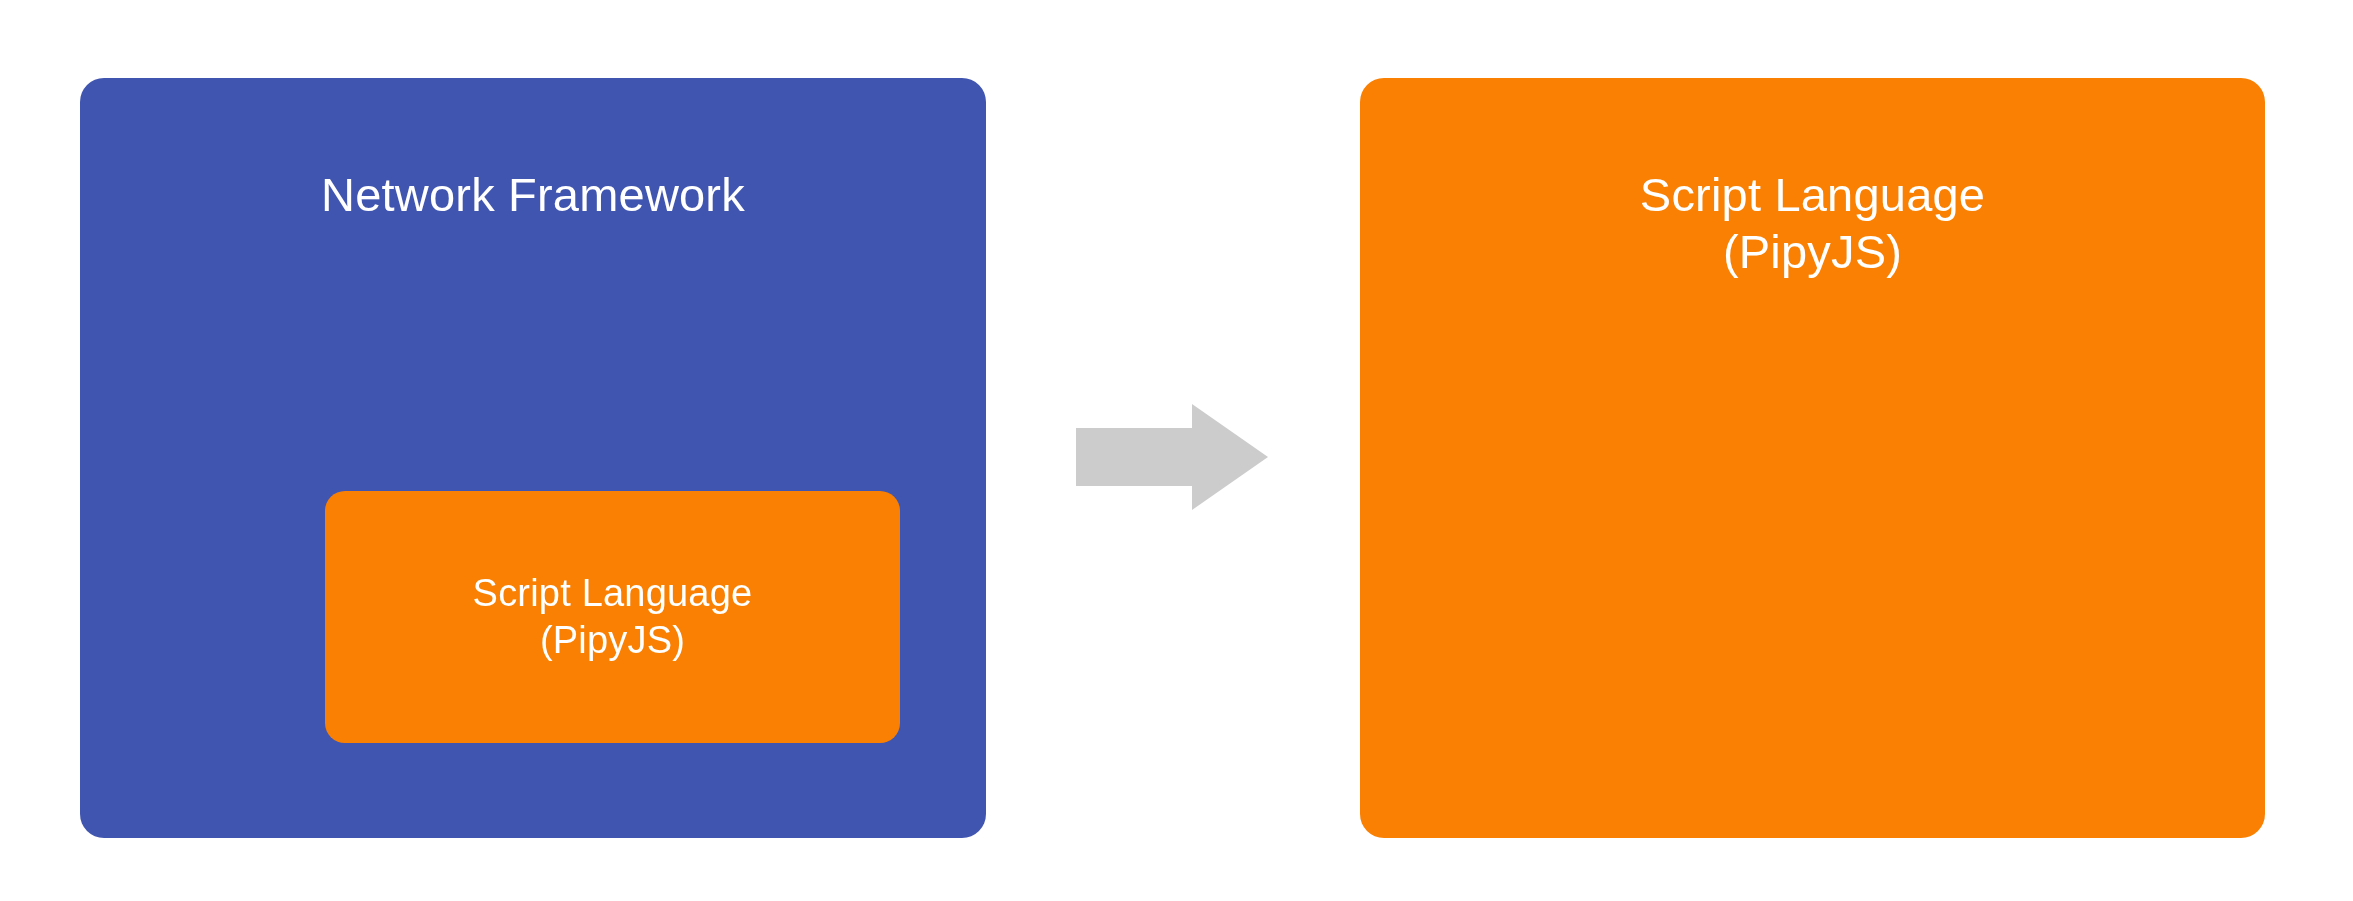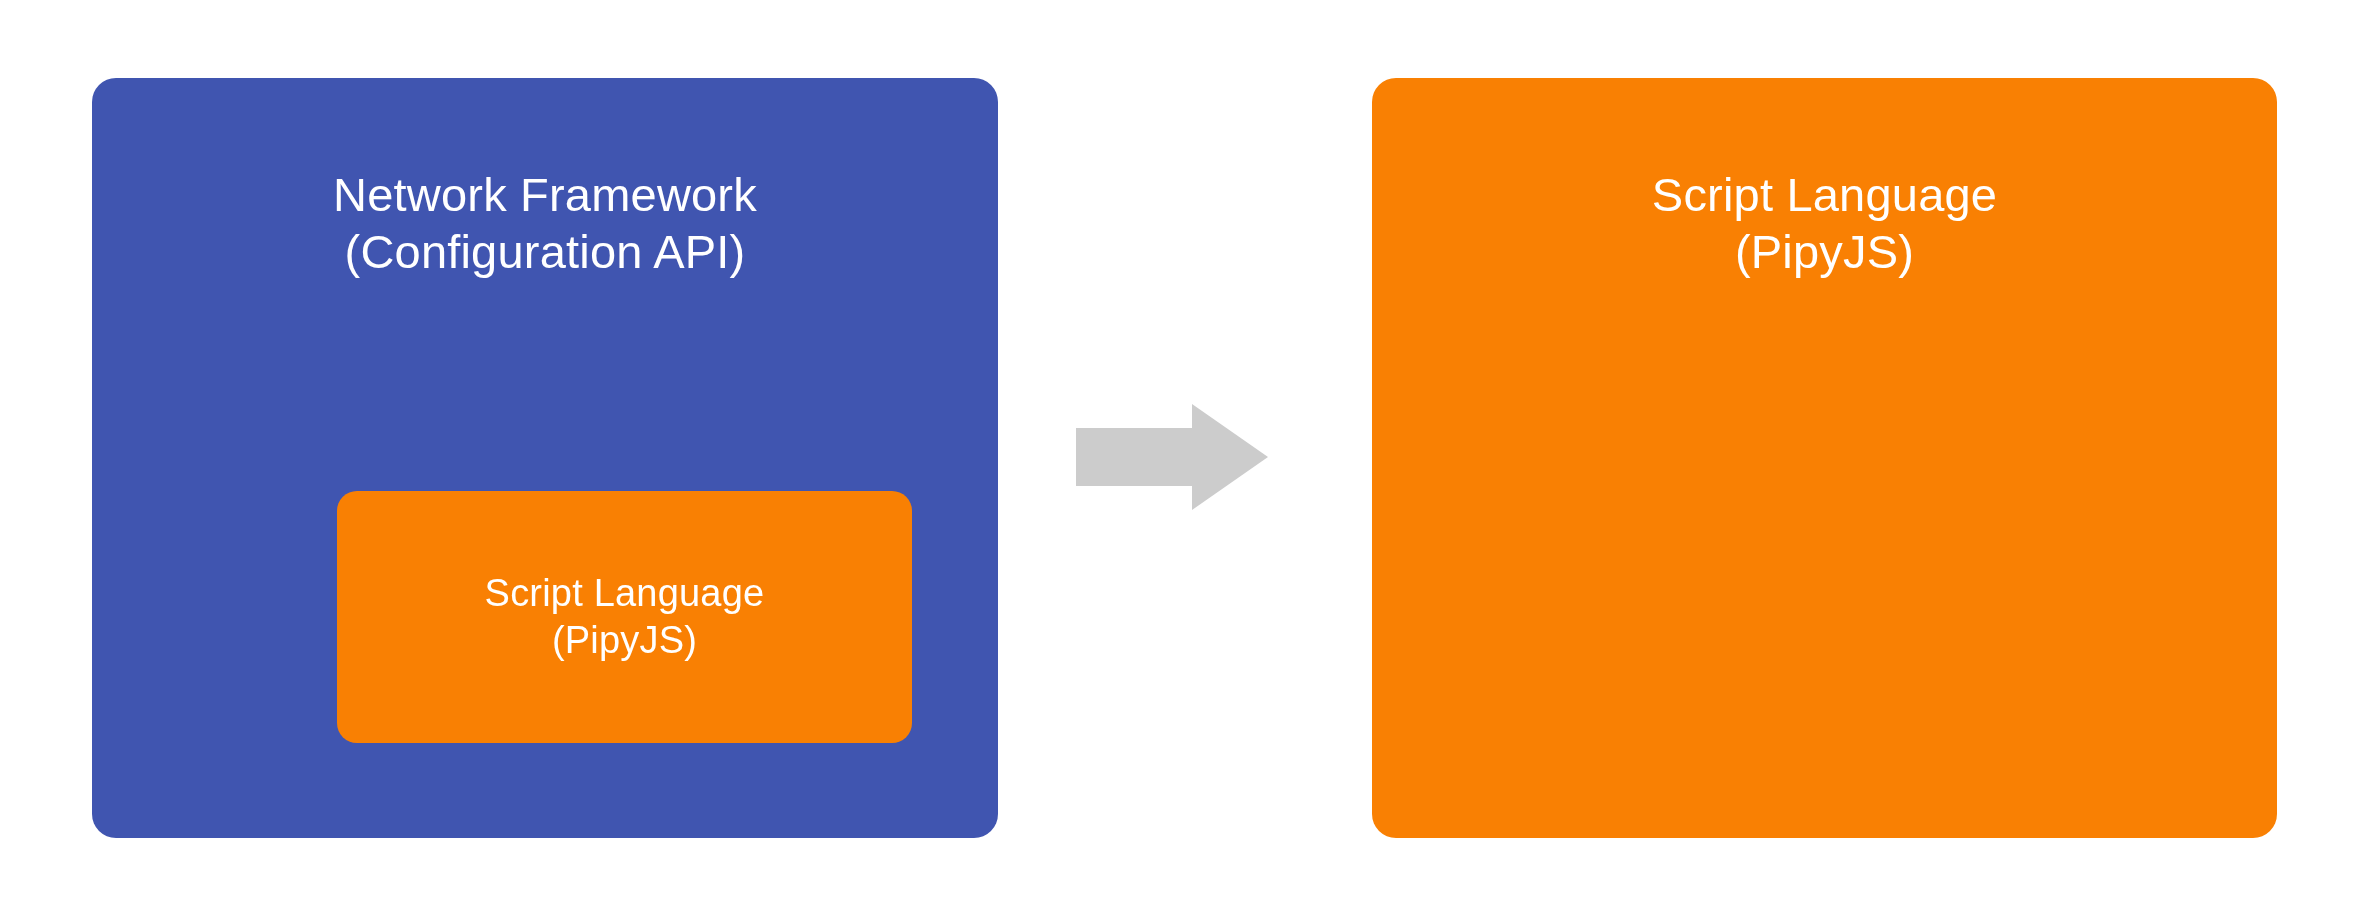--- a/index.html
+++ b/index.html
@@ -17,21 +17,20 @@
     height: 901px;
     background: #ffffff;
     overflow: hidden;
   }
 
   
   .outer-box {
     position: absolute;
     border-radius: 24px;
     box-sizing: border-box;
-    margin-left: 12px;
   }
   #left-outer-box {
     left: 80px;
     top: 78px;
     width: 906px;
     height: 760px;
     background: #4055b0;
   }
   #right-outer-box {
     left: 1360px;
@@ -97,21 +96,20 @@
 </style>
 </head>
 <body>
 
 <div id="canvas">
 
   <div id="left-outer-box" class="outer-box">
 
     <div class="outer-label">
       <span class="line">Network Framework</span>
-      <span class="line">(Configuration API)</span>
     </div>
 
     <div id="left-inner-box" class="inner-box">
       <div class="inner-label">
         <span class="line">Script Language</span>
         <span class="line">(PipyJS)</span>
       </div>
     </div>
   </div>
 

